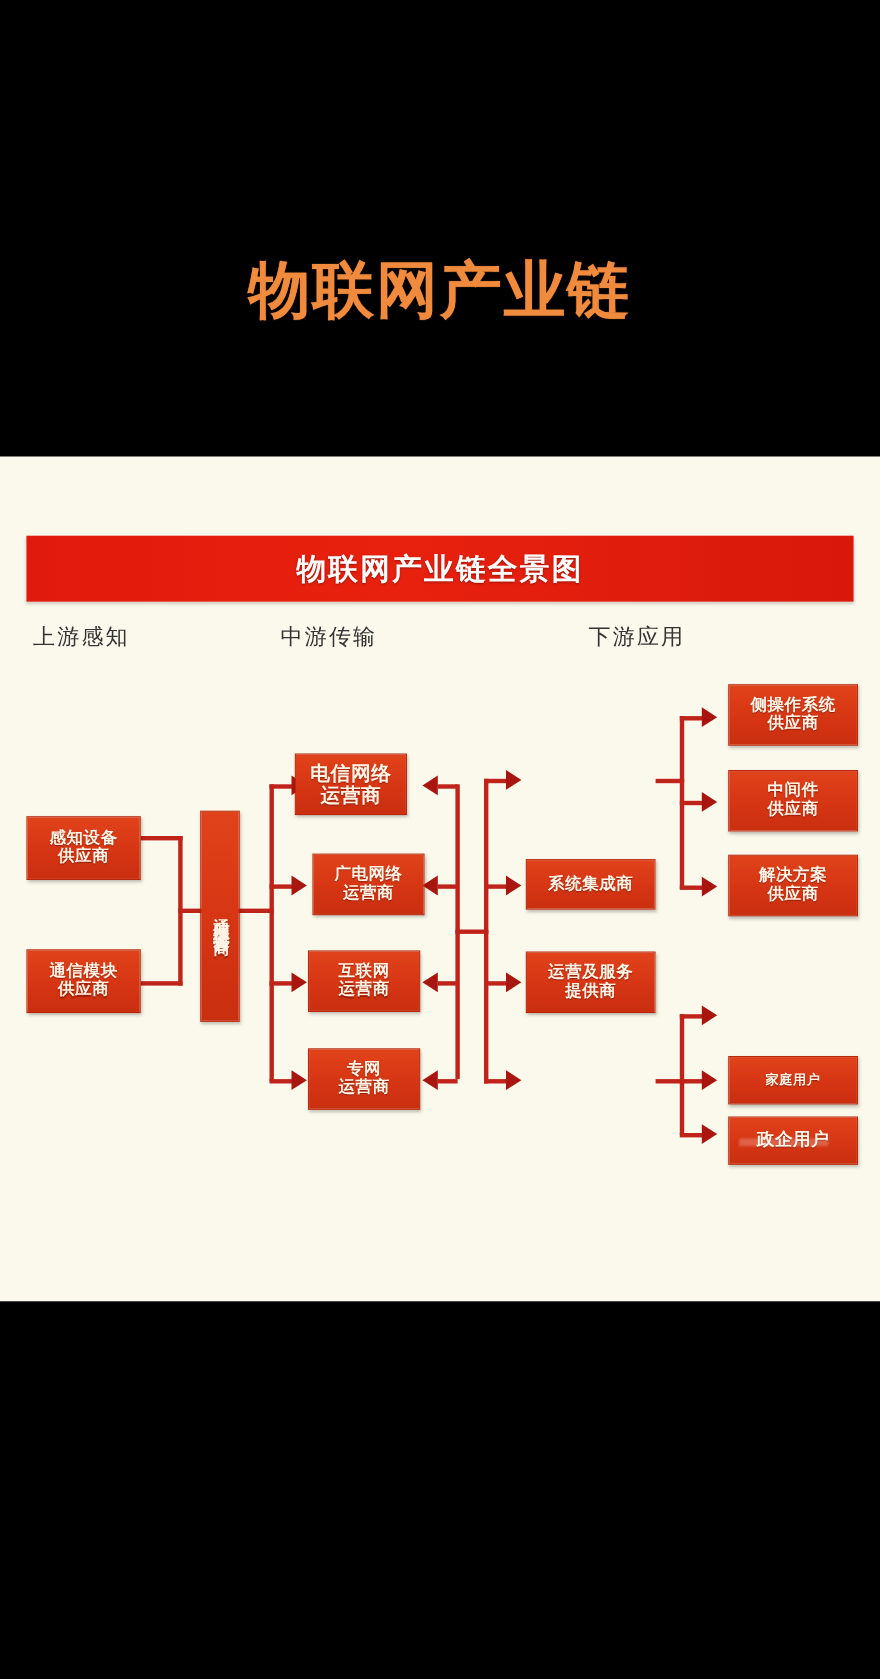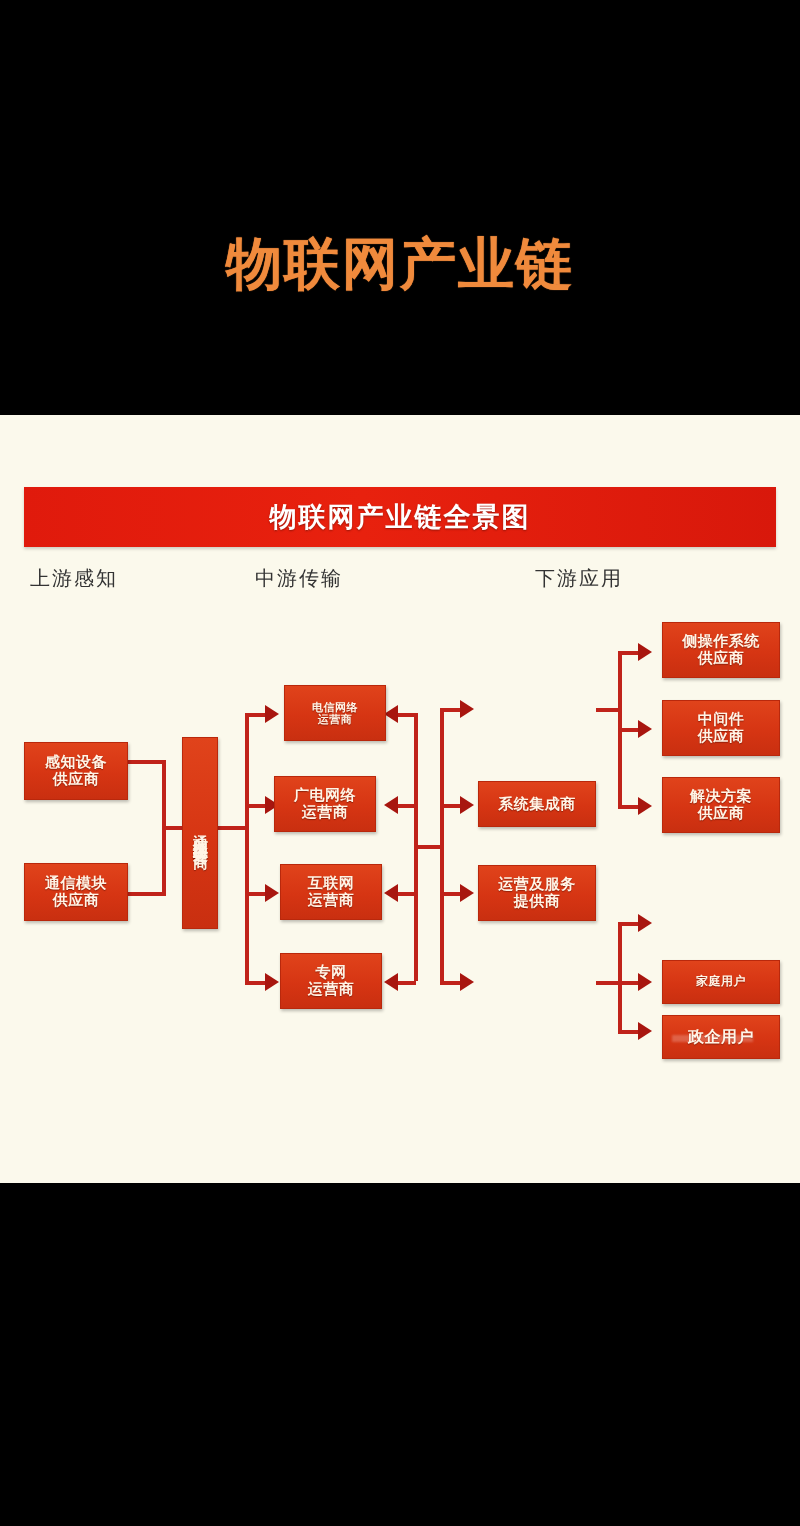--- a/index.html
+++ b/index.html
@@ -184,26 +184,26 @@
 
     <div class="node" style="left:24px;top:448px;width:104px;height:58px;font-size:15px;">
       <span style="white-space:pre-line;">通信模块
 供应商</span>
     </div>
 
     <div class="node vertical" style="left:182px;top:322px;width:36px;height:192px;font-size:15px;">
       <span>通信网络运营商</span>
     </div>
 
-    <div class="node" style="left:284px;top:270px;width:102px;height:56px;font-size:11px;">
+    <div class="node" style="left:268px;top:270px;width:102px;height:56px;font-size:18px;">
       <span style="white-space:pre-line;">电信网络
 运营商</span>
     </div>
 
-    <div class="node" style="left:274px;top:361px;width:102px;height:56px;font-size:15px;">
+    <div class="node" style="left:284px;top:361px;width:102px;height:56px;font-size:15px;">
       <span style="white-space:pre-line;">广电网络
 运营商</span>
     </div>
 
     <div class="node" style="left:280px;top:449px;width:102px;height:56px;font-size:15px;">
       <span style="white-space:pre-line;">互联网
 运营商</span>
     </div>
 
     <div class="node" style="left:280px;top:538px;width:102px;height:56px;font-size:15px;">

